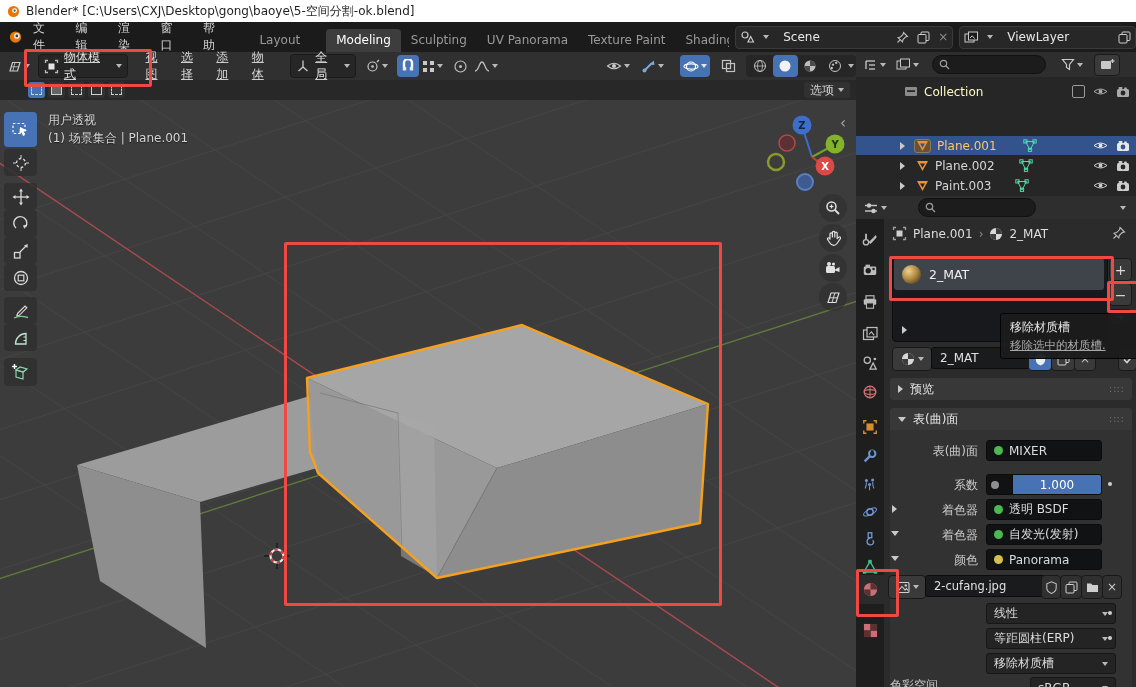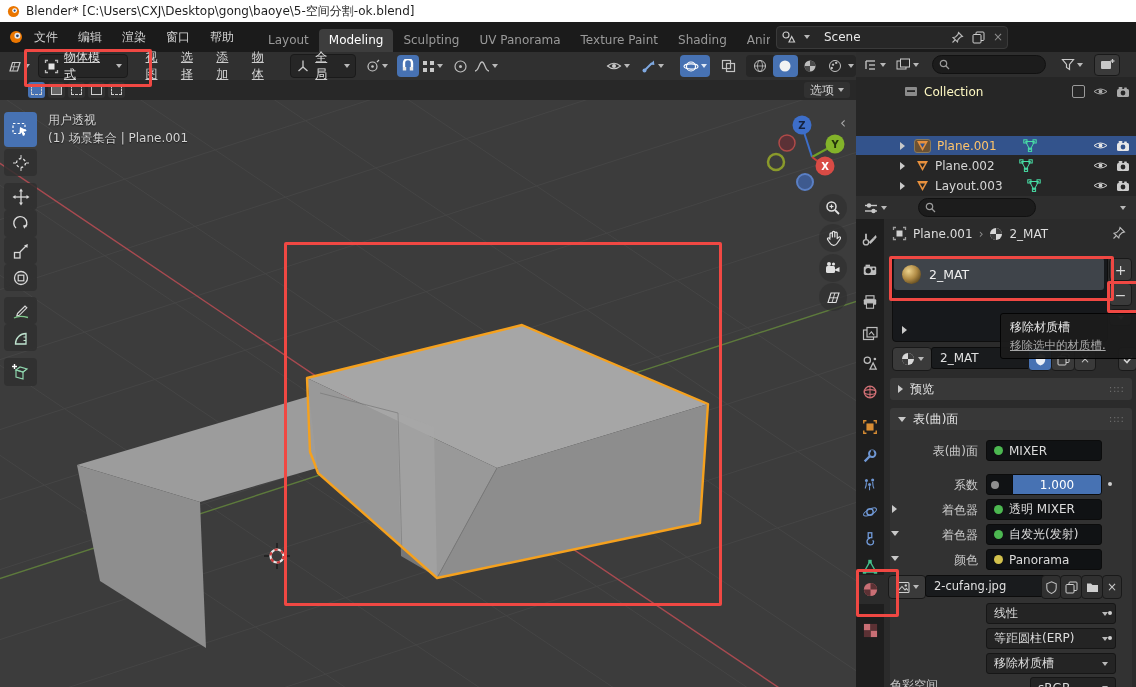--- a/index.html
+++ b/index.html
@@ -14,21 +14,21 @@
             color:#1f1f1f;display:flex;align-items:center;font-size:12px;}
   .titlebar .logo{width:13px;height:13px;margin:0 6px 0 7px;}
   .win-controls{position:absolute;right:0;top:0;height:22px;display:flex;}
 
   
   .topbar{position:absolute;left:0;top:22px;width:1136px;height:30px;background:#1b1b1b;
           display:flex;align-items:center;}
   .menu-item{padding:0 10px;color:#d2d2d2;font-size:12px;height:30px;display:flex;align-items:center;}
   .tabs{display:flex;align-items:flex-end;height:30px;margin-left:14px;width:512px;overflow:hidden;}
   .wtab{padding:4px 10px 5px;color:#9a9a9a;font-size:12px;white-space:nowrap;}
-  .wtab.active{background:#3d3d3d;color:#ffffff;border-radius:4px 4px 0 0;}
+  .wtab.active{background:#3d3d3d;color:#ffffff;border-radius:4px 4px 0 0;margin-left:16px;}
   .idblock{background:#272727;border:1px solid #3a3a3a;border-radius:4px;height:21px;
            display:flex;align-items:center;padding:0 4px;gap:8px;margin-left:6px;}
   .idblock .name{color:#e8e8e8;font-size:12px;padding:0 6px;}
   .car{width:0;height:0;border-left:3.5px solid transparent;border-right:3.5px solid transparent;
        border-top:4.5px solid #b9b9b9;display:inline-block;}
   .tri-r{width:0;height:0;border-top:4px solid transparent;border-bottom:4px solid transparent;
          border-left:5px solid #c9c9c9;display:inline-block;}
   .tri-d{width:0;height:0;border-left:4px solid transparent;border-right:4px solid transparent;
          border-top:5px solid #c9c9c9;display:inline-block;}
 
@@ -155,20 +155,33 @@
       <span class="name" style="flex:1">Scene</span>
       <svg width="13" height="13" viewBox="0 0 13 13">
         <path d="M7.5 1.5 L11.5 5.5 L9.5 6 L7 8.5 L6.5 11 L2 6.5 L4.5 6 L7 3.5 Z" fill="none" stroke="#b9b9b9" stroke-width="1.1"></path>
         <line x1="4" y1="9" x2="1.5" y2="11.5" stroke="#b9b9b9" stroke-width="1.1"></line>
       </svg>
       <svg width="13" height="13" viewBox="0 0 13 13">
         <rect x="4" y="1" width="8" height="8.5" rx="1" fill="none" stroke="#cfcfcf"></rect>
         <rect x="1" y="3.5" width="8" height="8.5" rx="1" fill="#272727" stroke="#cfcfcf"></rect>
       </svg>
       <span style="color:#8c8c8c">×</span>
+    </div>
+    <div class="idblock" style="width:178px">
+      <svg width="15" height="13" viewBox="0 0 15 13">
+        <rect x="1" y="3" width="9" height="8" fill="none" stroke="#c9c9c9"></rect>
+        <rect x="4.5" y="1" width="9" height="8" fill="#1b1b1b" stroke="#c9c9c9"></rect>
+        <path d="M6 7 l2.2-2.2 2.4 2.8" fill="none" stroke="#c9c9c9"></path>
+      </svg>
+      <span class="car"></span>
+      <span class="name" style="flex:1">ViewLayer</span>
+      <svg width="13" height="13" viewBox="0 0 13 13">
+        <rect x="4" y="1" width="8" height="8.5" rx="1" fill="none" stroke="#cfcfcf"></rect>
+        <rect x="1" y="3.5" width="8" height="8.5" rx="1" fill="#272727" stroke="#cfcfcf"></rect>
+      </svg>
     </div>
   </div>
 
   <div class="vph">
     <div class="iconbtn" style="margin-left:3px">
       <svg width="16" height="15" viewBox="0 0 16 15">
         <path d="M4 12 L6.5 3.5 H14 L11.5 12 Z" fill="none" stroke="#c9c9c9" stroke-width="1.2"></path>
         <line x1="9" y1="3.5" x2="6.8" y2="12" stroke="#c9c9c9" stroke-width=".8"></line>
         <line x1="5.2" y1="7.8" x2="12.8" y2="7.8" stroke="#c9c9c9" stroke-width=".8"></line>
       </svg>
@@ -604,21 +617,21 @@
     </div>
 
     <div class="orow" style="top:124px">
       <span class="tri-r" style="margin-left:44px"></span>
       <span style="margin-left:11px;display:inline-flex">
         <svg width="13" height="12" viewBox="0 0 13 12">
             <path d="M1 1 H12 L6.5 11 Z" fill="#e8913e"></path>
             <path d="M4 3.4 H9 L6.5 7.8 Z" fill="#262626"></path>
           </svg>
       </span>
-      <span class="rt">Layout.003</span>
+      <span class="rt">Paint.003</span>
       <span style="margin-left:24px;display:inline-flex">
         <svg width="14" height="13" viewBox="0 0 14 13">
             <path d="M2.5 2.5 L11.5 2.5 L7 11 Z" fill="none" stroke="#49e0a7"></path>
         <rect x="0.8" y="0.8" width="3.2" height="3.2" fill="none" stroke="#49e0a7"></rect>
             <rect x="10" y="0.8" width="3.2" height="3.2" fill="none" stroke="#49e0a7"></rect>
             <rect x="5.4" y="9.2" width="3.2" height="3.2" fill="none" stroke="#49e0a7"></rect>
           </svg>
       </span>
       <span class="ricons">
         <svg width="15" height="11" viewBox="0 0 15 11">
@@ -849,21 +862,21 @@
     </div>
     <div class="abs flex" style="left:156px;top:278px;width:88px;height:19px;background:#4772b3;border:1px solid #0c0c0c;border-radius:0 3px 3px 0;justify-content:center;color:#fff">
       <span>1.000</span>
     </div>
     <span class="kdot" style="left:252px;top:286px"></span>
 
     <span class="tri-r abs" style="left:36px;top:309px"></span>
     <span class="plabel" style="top:306px">着色器</span>
     <div class="wbtn" style="left:130px;top:303px;width:100px">
       <span class="dot" style="background:#4cb851"></span>
-      <span>透明 MIXER</span>
+      <span>透明 BSDF</span>
     </div>
 
     <span class="tri-d abs" style="left:35px;top:335px"></span>
     <span class="plabel" style="top:331px">着色器</span>
     <div class="wbtn" style="left:130px;top:328px;width:100px">
       <span class="dot" style="background:#4cb851"></span>
       <span>自发光(发射)</span>
     </div>
 
     <span class="tri-d abs" style="left:35px;top:360px"></span>

